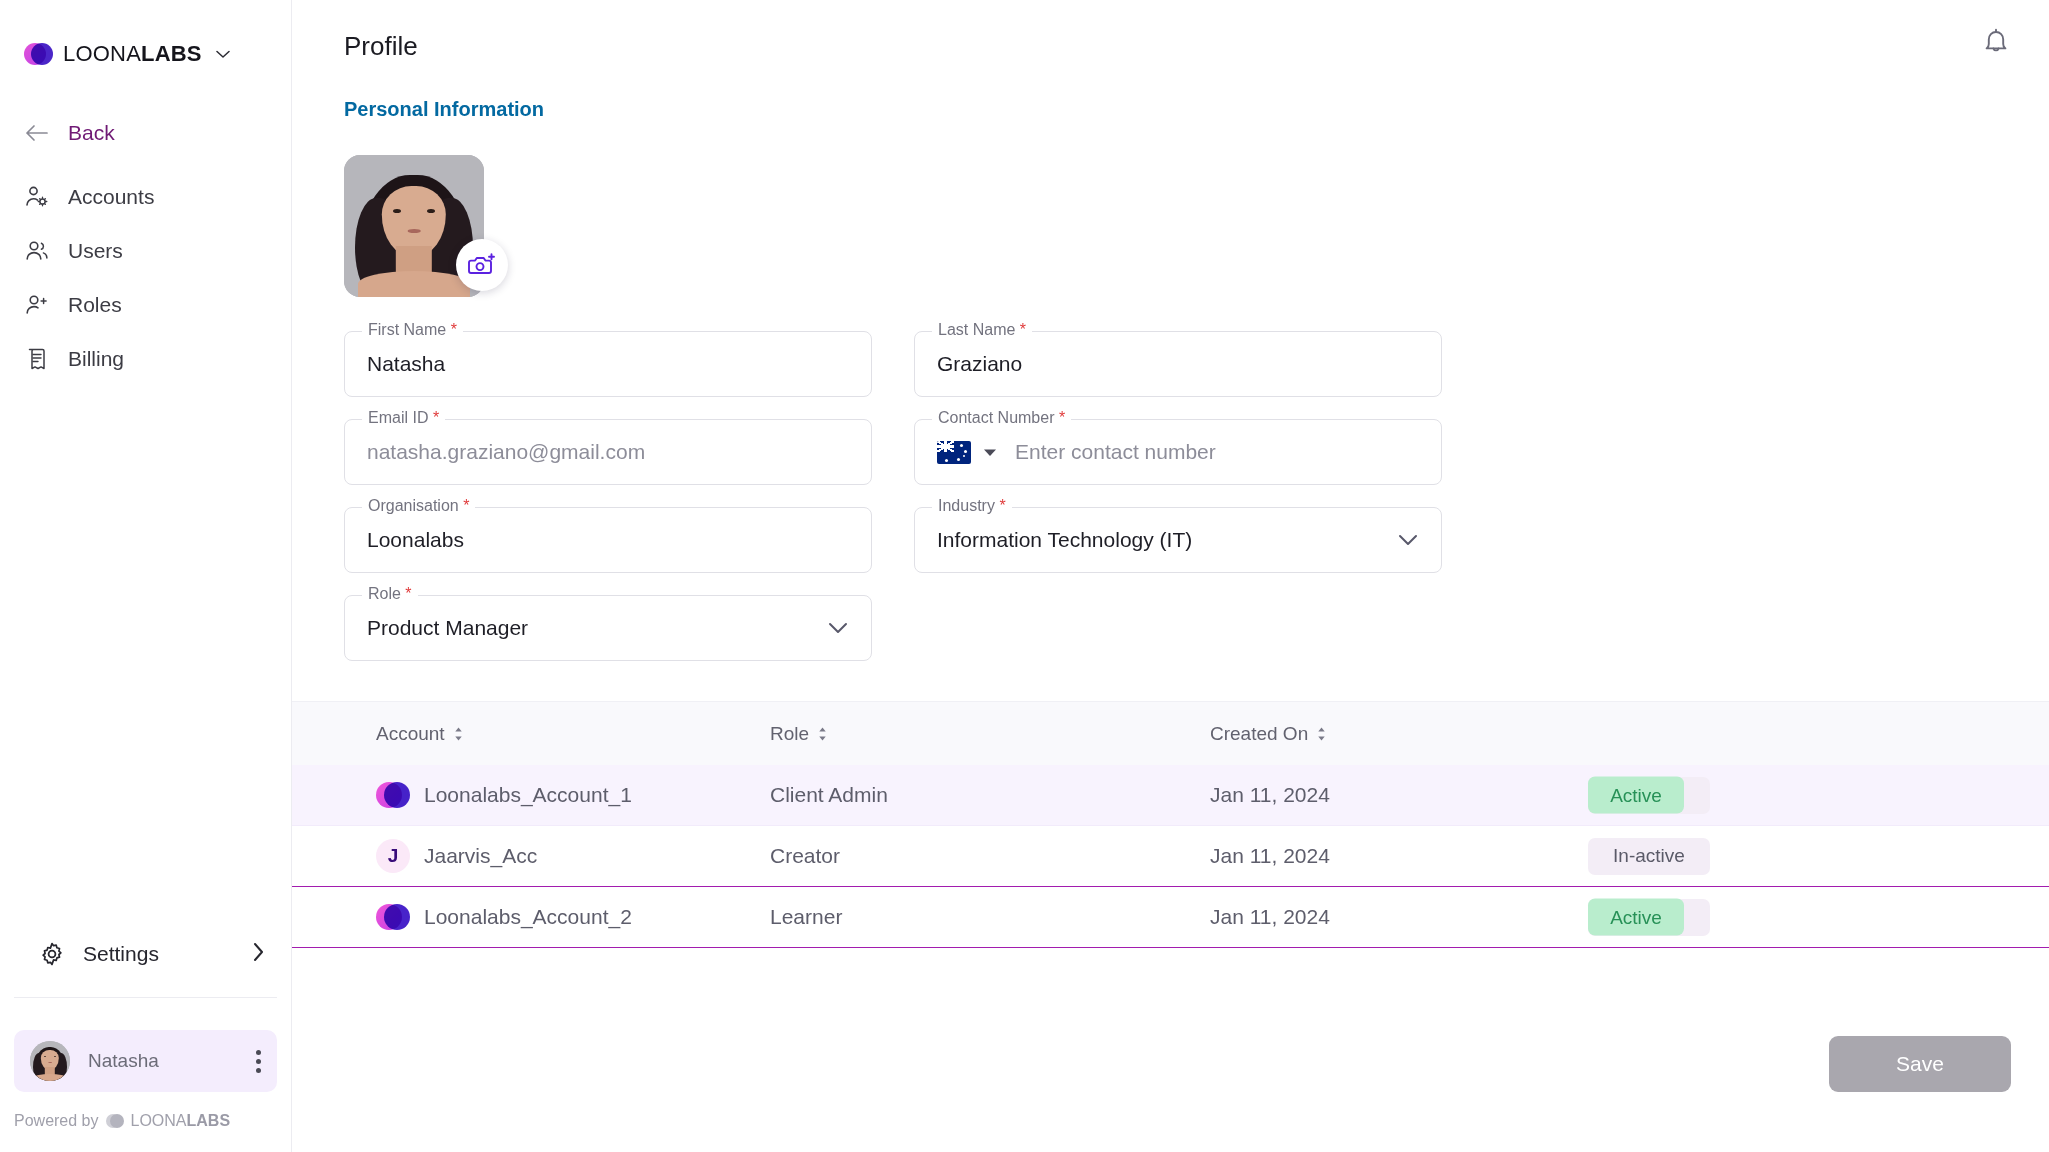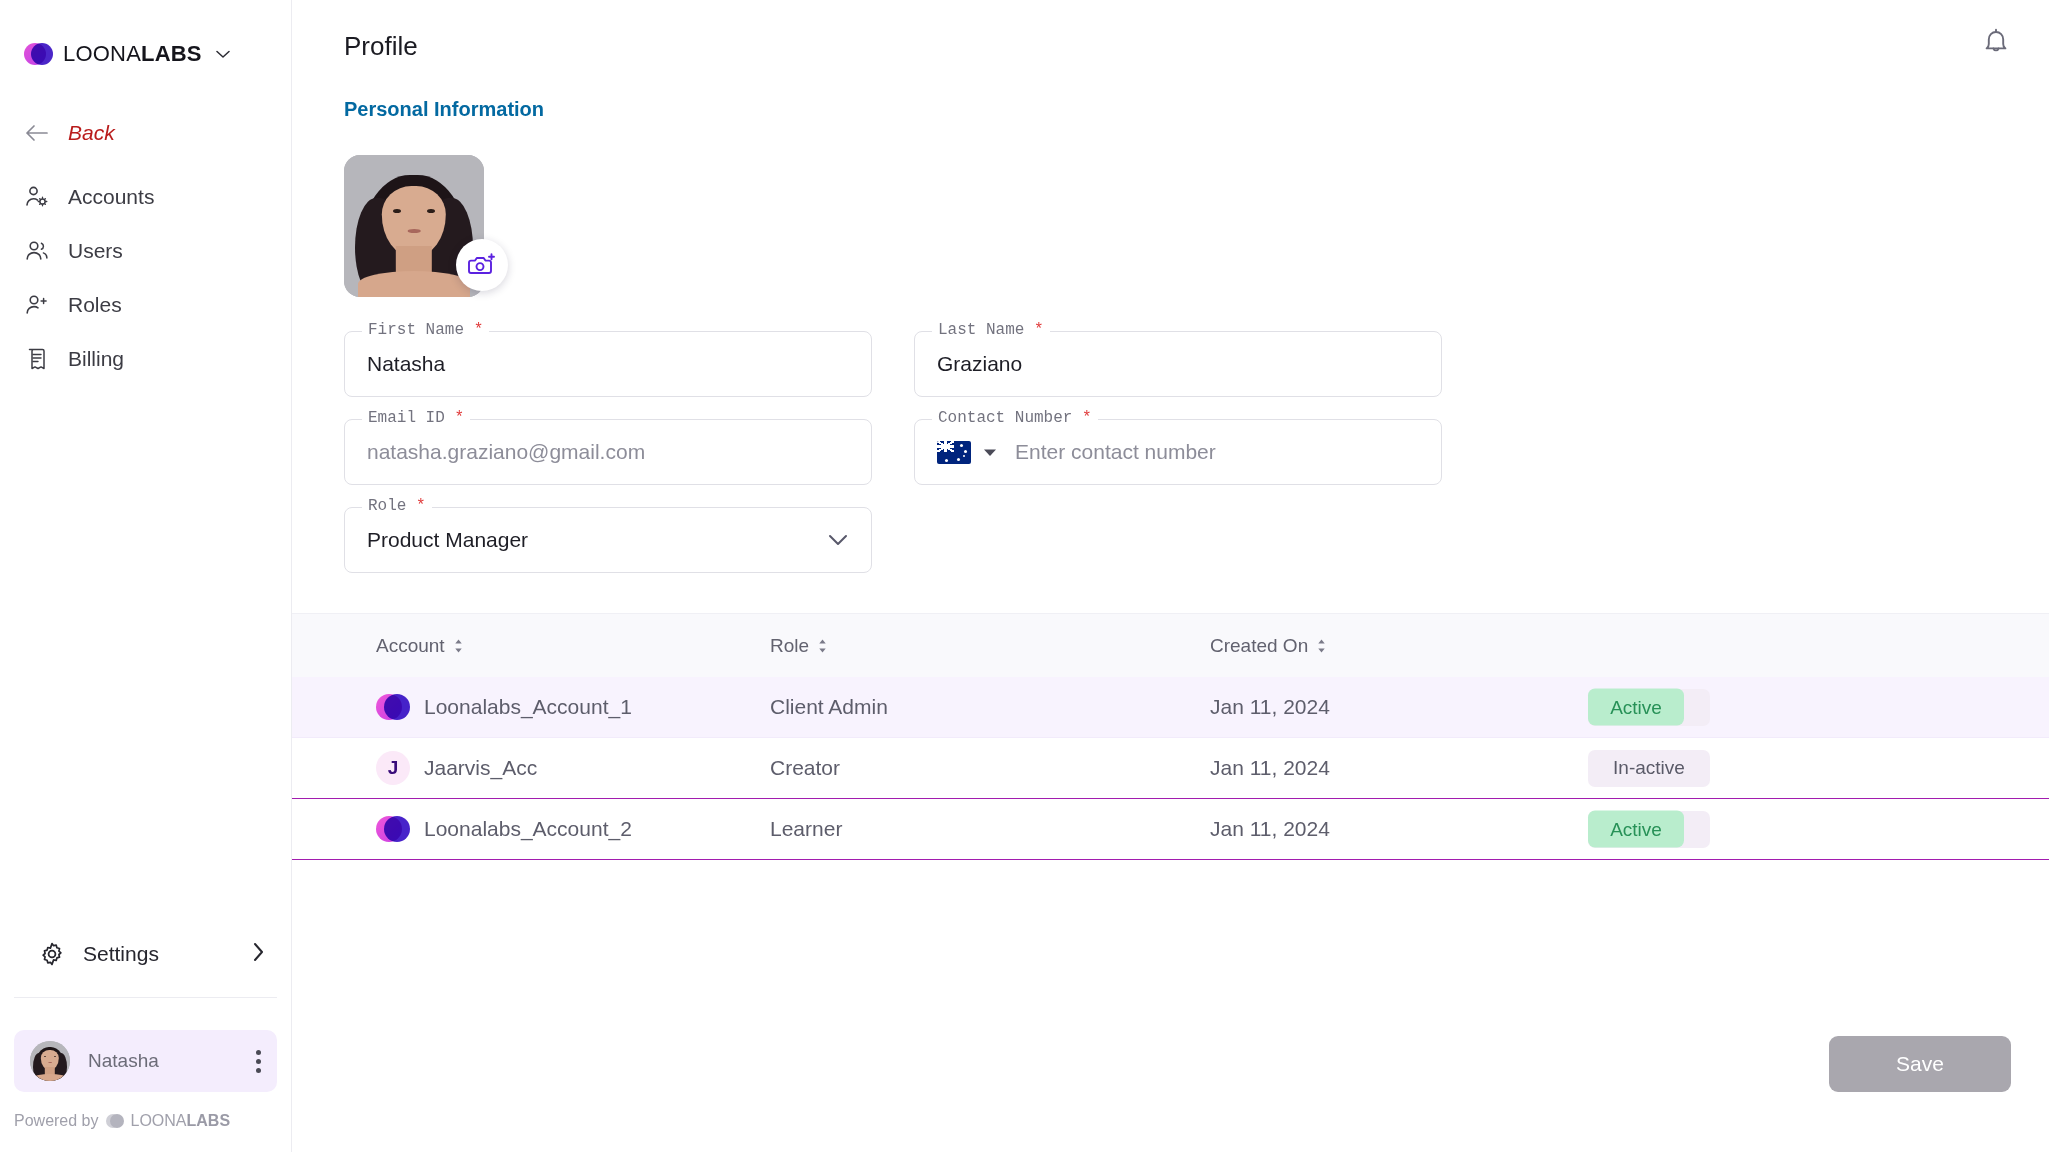--- a/index.html
+++ b/index.html
@@ -46,21 +46,21 @@
 
   .nav { margin-top: 44px; }
   .nav-item {
     display: flex; align-items: center; gap: 18px;
     height: 54px;
     padding-left: 24px;
     color: #3c3c44;
     font-size: 21px;
     cursor: pointer;
   }
-  .nav-item.back { color: #b91c1c; font-style: italic; }
+  .nav-item.back { color: #701a75; }
   .nav-item .ic { width: 26px; height: 26px; flex: 0 0 26px; display: flex; align-items: center; justify-content: center; }
   .nav-item .ic svg { display: block; }
 
   .nav-spacer { height: 10px; }
 
   .settings-row {
     position: absolute; left: 0; right: 0; bottom: 173px;
     display: flex; align-items: center;
     height: 50px; padding: 0 26px 0 39px;
     color: #26262e; font-size: 21px; cursor: pointer;
@@ -162,21 +162,21 @@
     height: 66px;
     border: 1px solid #e0e0e6;
     border-radius: 8px;
     background: #ffffff;
     display: flex; align-items: center;
     padding: 0 22px;
   }
   .field .flabel {
     position: absolute; top: -11px; left: 17px;
     background: #ffffff; padding: 0 6px;
-    font-size: 16px; color: #73737f; white-space: nowrap; font-family: Liberation Mono, monospace;
+    font-size: 16px; color: #73737f; white-space: nowrap;
   }
   .field .flabel .req { color: #e03b3b; }
   .field .fvalue { font-size: 21px; color: #1e1e26; }
   .field .fvalue.placeholder { color: #8d8d99; }
   .field .fchevron {
     margin-left: auto; width: 22px; height: 22px; color: #58586a;
     display: flex; align-items: center; justify-content: center; cursor: pointer;
   }
   .field.select { cursor: pointer; }
 
@@ -466,20 +466,35 @@
           </span>
           <span class="flag-caret">
             <svg width="14" height="9" viewBox="0 0 14 9">
                 <path d="M1 1.5h12L7 8z" fill="#4b4b58"></path>
               </svg>
           </span>
           <span class="fvalue placeholder">Enter contact number</span>
         </div>
       </div>
 
+      <div class="row">
+        <div class="field">
+          <span class="flabel"><span>Organisation</span> <span class="req">*</span></span>
+          <span class="fvalue">Loonalabs</span>
+        </div>
+        <div class="field select">
+          <span class="flabel"><span>Industry</span> <span class="req">*</span></span>
+          <span class="fvalue">Information Technology (IT)</span>
+          <span class="fchevron">
+            <svg width="20" height="12" viewBox="0 0 20 12" fill="none">
+                <path d="M2 2l8 8 8-8" stroke="#58586a" stroke-width="2" stroke-linecap="round" stroke-linejoin="round"></path>
+              </svg>
+          </span>
+        </div>
+      </div>
 
       <div class="row">
         <div class="field select">
           <span class="flabel"><span>Role</span> <span class="req">*</span></span>
           <span class="fvalue">Product Manager</span>
           <span class="fchevron">
             <svg width="20" height="12" viewBox="0 0 20 12" fill="none">
                 <path d="M2 2l8 8 8-8" stroke="#58586a" stroke-width="2" stroke-linecap="round" stroke-linejoin="round"></path>
               </svg>
           </span>

